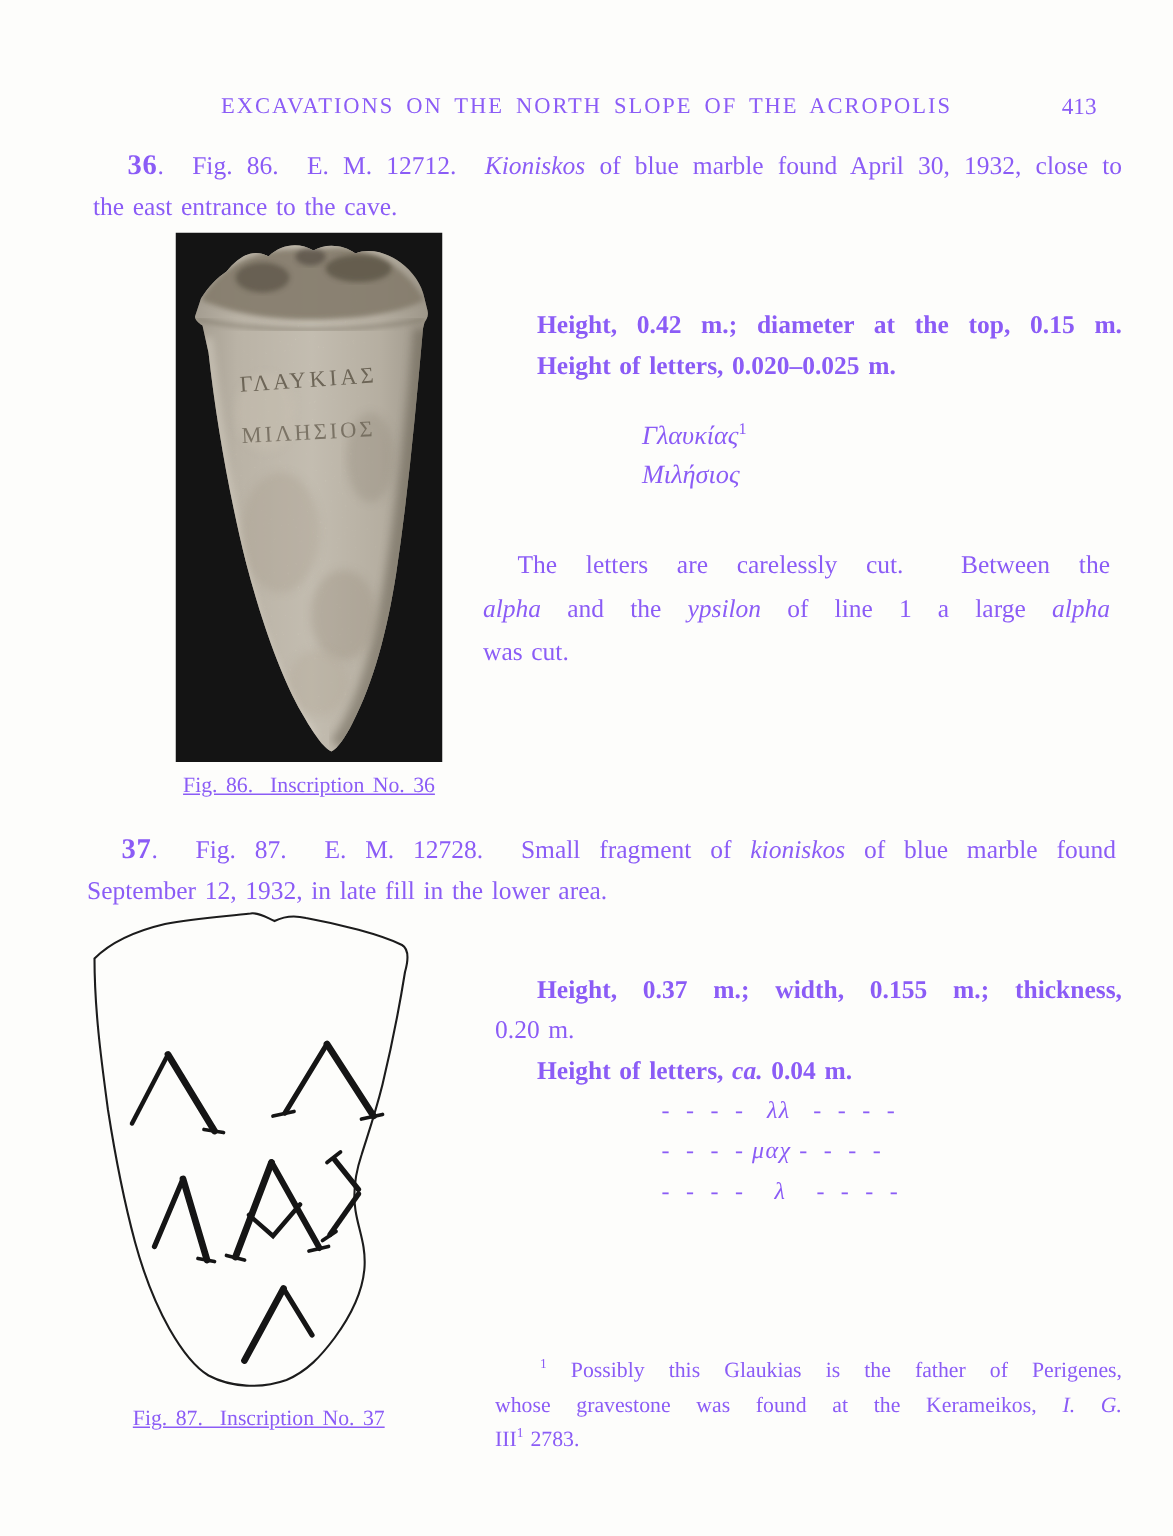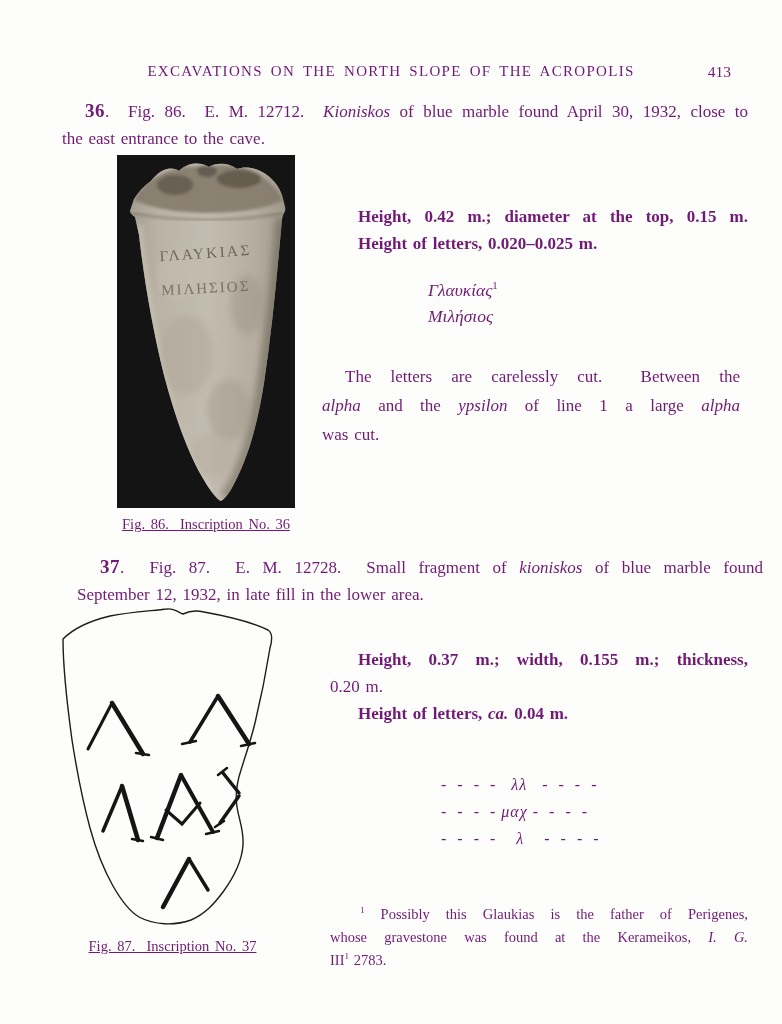--- a/index.html
+++ b/index.html
@@ -1,18 +1,18 @@
 <!DOCTYPE html>
 <html><head>
 <meta charset="utf-8">
 <style>
   html,body{margin:0;padding:0;background:#d9d9d9;}
   .page{
     position:relative;width:782px;height:1024px;margin:0 auto;
-    background:#fdfdfb;color:#701a75;overflow:hidden;
+    background:#fdfdfb;color:#8b5cf6;overflow:hidden;
     font-family:"Liberation Serif","DejaVu Serif",serif;
   }
   .abs{position:absolute;}
   .line{white-space:pre-wrap;}
   .jline{white-space:pre-wrap;text-align:justify;text-align-last:justify;}
   .ind23{padding-left:23px;}
   .ind28{padding-left:28px;font-weight:bold;}
   .ind30{padding-left:30px;}
   .it{font-style:italic;}
   .entry-num{font-weight:bold;font-size:19px;letter-spacing:.5px;}
@@ -100,21 +100,21 @@
     <div class="jline ind23"><span>The letters are carelessly cut.  Between the</span></div>
     <div class="jline"><span class="it">alpha</span><span> and the </span><span class="it">ypsilon</span><span> of line 1 a large </span><span class="it">alpha</span></div>
 
       <div class="line"><span>was cut.</span></div>
     </div>
 
   <div class="abs caption" style="top:516px;left:117px;width:178px;">
     <span class="line">Fig. 86.  Inscription No. 36</span>
   </div>
 
-  <div class="abs body17" style="top:553px;left:77px;width:686px;">
+  <div class="abs body17" style="top:553px;left:58px;width:686px;">
     <div class="jline ind23"><span class="entry-num">37</span><span>.  Fig. 87.  E. M. 12728.  Small fragment of </span><span class="it">kioniskos</span><span> of blue marble found</span></div>
     <div class="line"><span>September 12, 1932, in late fill in the lower area.</span></div>
   </div>
 
   <svg class="abs" style="top:603px;left:55px;" width="235" height="332" viewBox="0 0 235 332">
     <path d="M8,36 C20,24 38,17 55,13 C75,9 95,8 112,6 C118,5 123,9 128,11 C134,8 141,7 149,9 C171,13 199,20 213,27 C218,30 217,38 215,45 C211,70 206,95 200,120 C195,140 190,154 186,167 C182,179 180,191 182,204 C184,217 189,227 188,242 C187,257 179,274 168,289 C159,301 150,311 136,317 C119,323 99,322 84,314 C74,308 66,297 58,283 C49,267 41,247 35,225 C28,199 22,169 17,137 C13,107 8,72 8,36 Z" fill="#fdfdfb" stroke="#1c1c1c" stroke-width="1.4"></path>
     <g stroke="#151515" stroke-linecap="round" fill="none">
 
       <path d="M33,146 57,100" stroke-width="3"></path>
       <path d="M57,100 88,151" stroke-width="4.5"></path>
@@ -141,21 +141,21 @@
       <path d="M134,256 153,287" stroke-width="3.5"></path>
     </g>
   </svg>
 
   <div class="abs body17" style="top:646px;left:330px;width:418px;">
     <div class="jline ind28"><span>Height, 0.37 m.; width, 0.155 m.; thickness,</span></div>
     <div class="line"><span>0.20 m.</span></div>
     <div class="line ind28"><span>Height of letters, </span><span class="it">ca.</span><span> 0.04 m.</span></div>
   </div>
 
-  <div class="abs insc-dashes" style="top:771px;left:441px;">
+  <div class="abs insc-dashes" style="top:727px;left:441px;">
     <div class="line"><span>-  -  -  -   </span><span class="it">λλ</span><span>   -  -  -  -</span></div>
     <div class="line"><span>-  -  -  - </span><span class="it">μαχ</span><span> -  -  -  -</span></div>
     <div class="line"><span>-  -  -  -    </span><span class="it">λ</span><span>    -  -  -  -</span></div>
   </div>
 
   <div class="abs footnote" style="top:903px;left:330px;width:418px;">
     <div class="jline ind30"><sup>1</sup><span> Possibly this Glaukias is the father of Perigenes,</span></div>
     <div class="jline"><span>whose gravestone was found at the Kerameikos, </span><span class="it">I. G.</span></div>
     <div class="line"><span>III</span><sup>1</sup><span> 2783.</span></div>
   </div>

